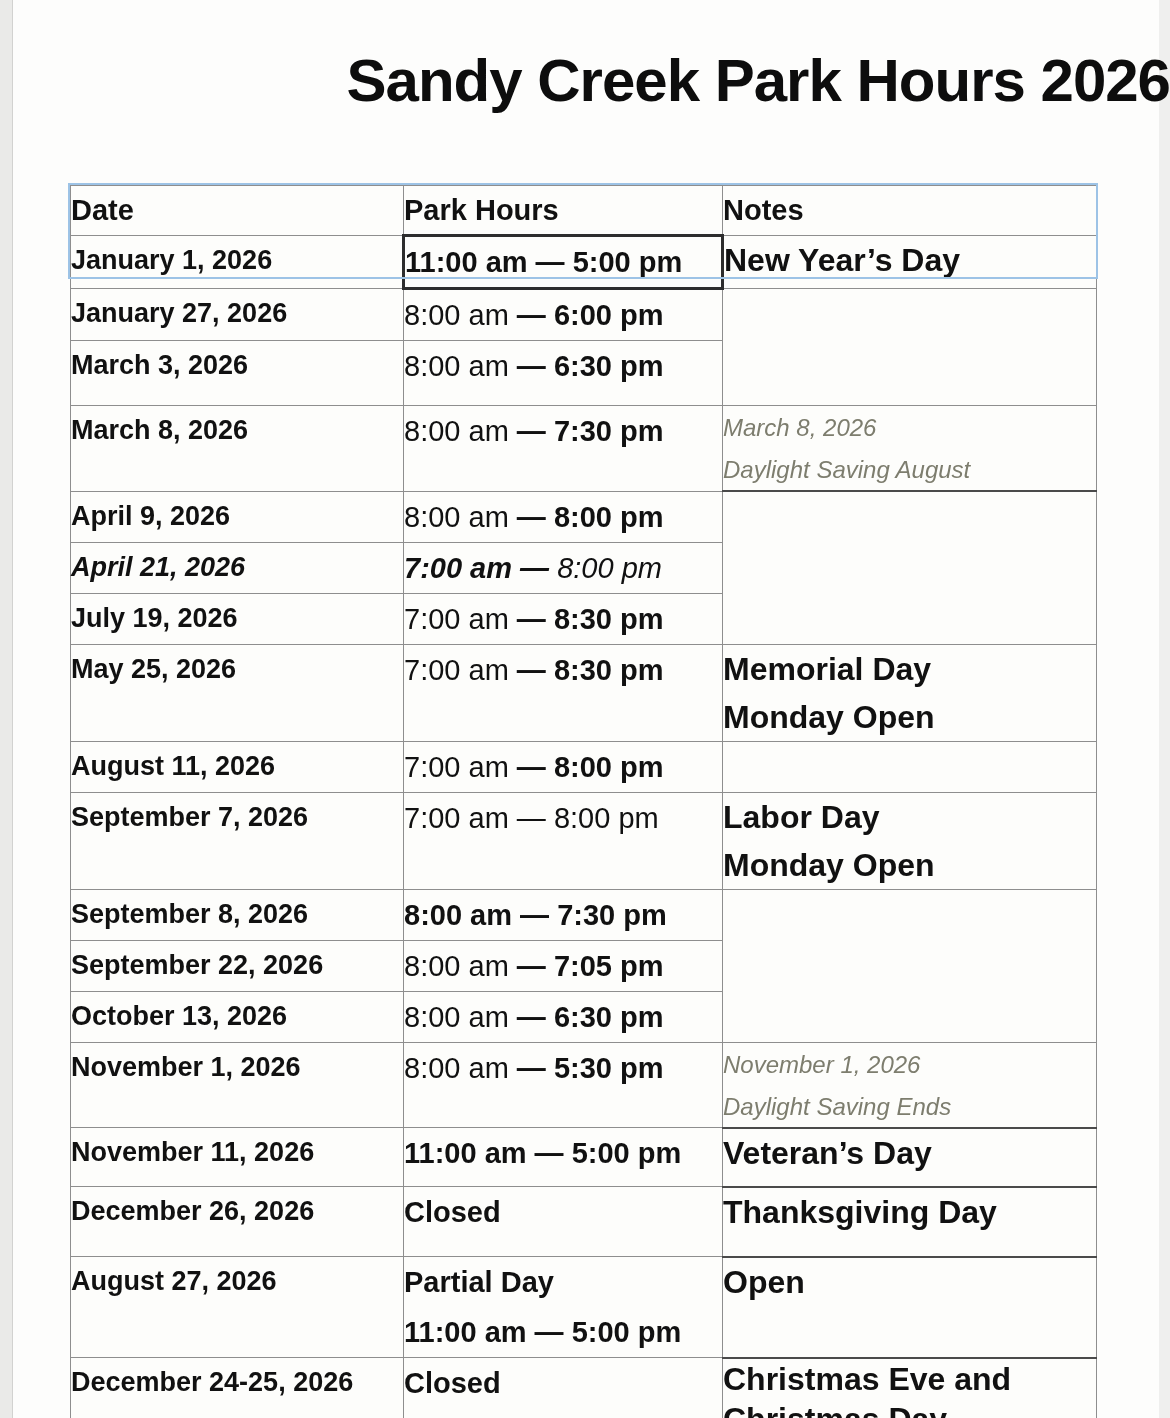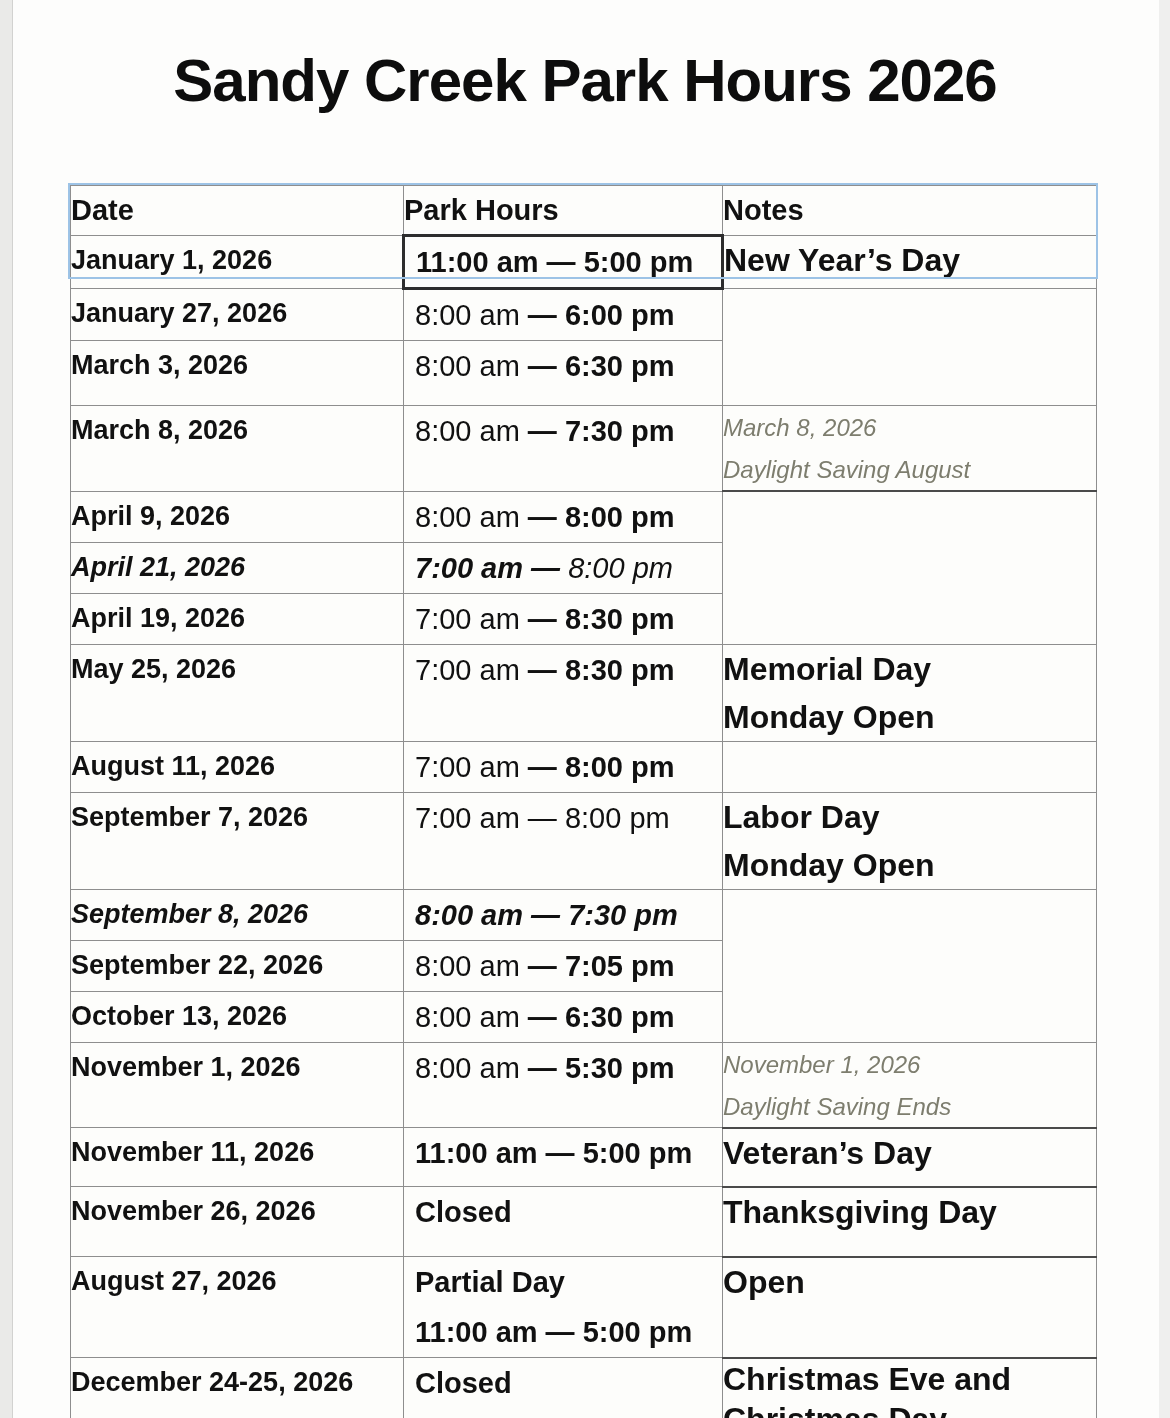--- a/index.html
+++ b/index.html
@@ -14,21 +14,21 @@
   .edge-left {
     position: absolute; left: 0; top: 0; width: 12px; height: 1418px;
     background: #eaeae8; border-right: 1px solid #d2d2d0;
   }
   .edge-right {
     position: absolute; left: 1159px; top: 0; width: 11px; height: 1418px;
     background: #efefee;
   }
   h1.page-title {
     position: absolute; top: 46px; left: 0; width: 1170px;
-    margin: 0; text-align: center;
+    margin: 0; text-align: right;
     font-size: 60px; font-weight: bold; letter-spacing: -1px;
     color: #0d0d0d;
   }
   table.park-table {
     position: absolute; left: 70px; top: 185px;
     width: 1026px;
     border-collapse: collapse; table-layout: fixed;
   }
   col.c-date  { width: 333px; }
   col.c-hours { width: 319px; }
@@ -39,21 +39,21 @@
     text-align: left;
     padding: 0;
     background: #fdfdfb;
   }
   .park-table th {
     height: 46px; font-size: 29px; font-weight: bold; line-height: 48px;
   }
   .line { line-height: 48px; }
   td.date-cell  { font-size: 27px; font-weight: bold; }
   td.hours-cell { font-size: 29px; }
-  td.hours-cell .line { line-height: 50px; padding-left: 11px; }
+  td.hours-cell .line { line-height: 50px; }
   td.hours-cell.selected { border: 3px solid #2d2d2d; }
   .seg { font-weight: normal; }
   .seg.bold { font-weight: bold; }
   td.note-cell { font-size: 32px; font-weight: bold; }
   td.note-cell.italic {
     font-weight: normal; font-style: italic;
     color: #7d7d6e; font-size: 24px;
   }
   td.note-cell.italic .line { line-height: 40px; padding-top: 2px; }
   td.note-cell .line.tight { line-height: 40px; }
@@ -140,21 +140,21 @@
       <tr style="height: 41px; font-style: italic;">
         <td class="date-cell">
           <div class="line">April 21, 2026</div>
         </td>
         <td class="hours-cell">
           <div class="line"><span class="seg bold">7:00 am — </span><span class="seg">8:00 pm</span></div>
         </td>
       </tr>
       <tr style="height: 47px;">
         <td class="date-cell">
-          <div class="line">April 19, 2026</div>
+          <div class="line">July 19, 2026</div>
         </td>
         <td class="hours-cell">
           <div class="line"><span class="seg">7:00 am </span><span class="seg bold">— 8:30 pm</span></div>
         </td>
       </tr>
       <tr style="height: 95px;">
         <td class="date-cell">
           <div class="line">May 25, 2026</div>
         </td>
         <td class="hours-cell">
@@ -179,21 +179,21 @@
           <div class="line">September 7, 2026</div>
         </td>
         <td class="hours-cell">
           <div class="line"><span class="seg">7:00 am — 8:00 pm</span></div>
         </td>
         <td class="note-cell">
           <div class="line">Labor Day</div>
           <div class="line">Monday Open</div>
         </td>
       </tr>
-      <tr style="height: 43px; font-style: italic;">
+      <tr style="height: 43px;">
         <td class="date-cell">
           <div class="line">September 8, 2026</div>
         </td>
         <td class="hours-cell">
           <div class="line"><span class="seg bold">8:00 am — 7:30 pm</span></div>
         </td>
         <td class="note-cell" rowspan="3"></td>
       </tr>
       <tr style="height: 42px;">
         <td class="date-cell">
@@ -229,21 +229,21 @@
         </td>
         <td class="hours-cell">
           <div class="line"><span class="seg bold">11:00 am — 5:00 pm</span></div>
         </td>
         <td class="note-cell">
           <div class="line">Veteran’s Day</div>
         </td>
       </tr>
       <tr style="height: 70px;">
         <td class="date-cell">
-          <div class="line">November 26, 2026</div>
+          <div class="line">December 26, 2026</div>
         </td>
         <td class="hours-cell">
           <div class="line"><span class="seg bold">Closed</span></div>
         </td>
         <td class="note-cell dark-top dark-bottom">
           <div class="line">Thanksgiving Day</div>
         </td>
       </tr>
       <tr style="height: 95px;">
         <td class="date-cell">

